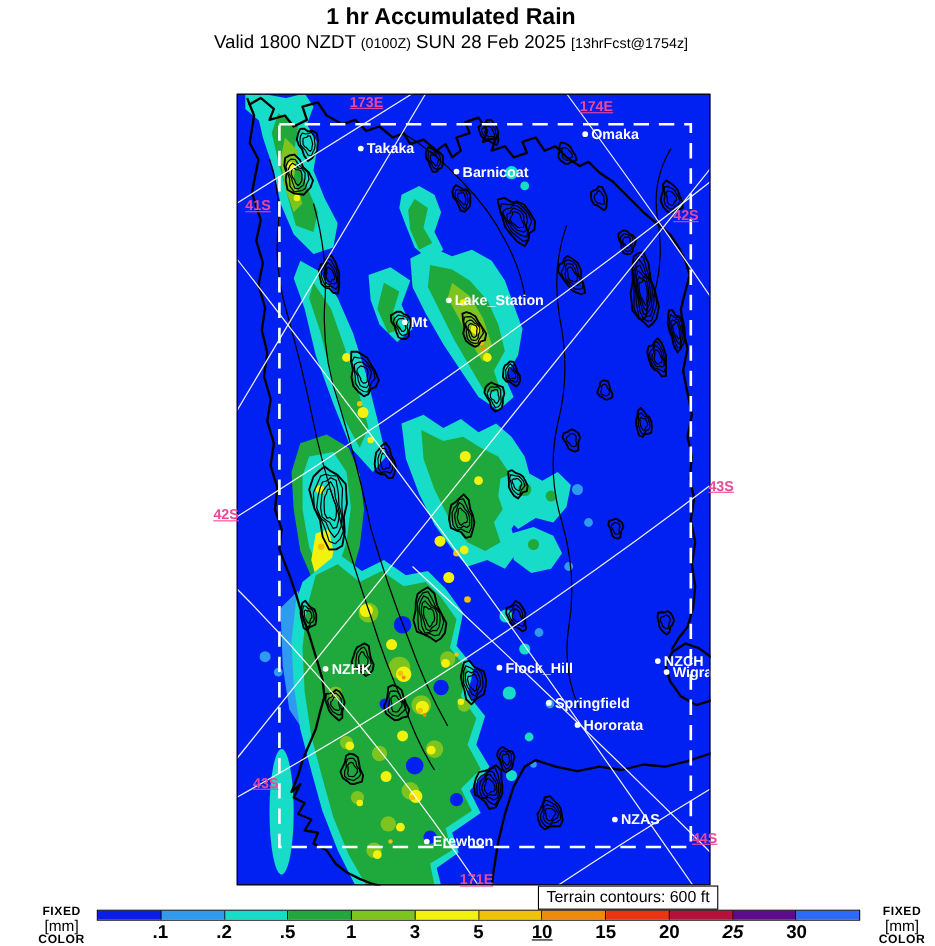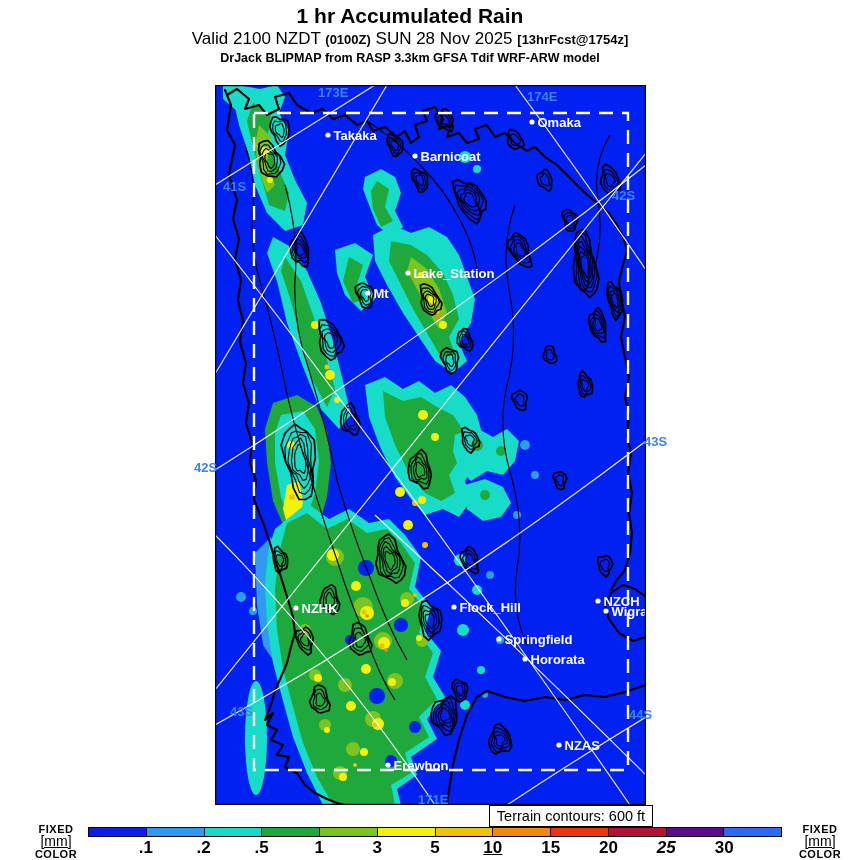--- a/index.html
+++ b/index.html
@@ -2,58 +2,57 @@
 <html><head>
 <meta charset="utf-8">
 <style>
   html,body{margin:0;padding:0;background:#fff;width:850px;height:860px;
     font-family:"Liberation Sans","DejaVu Sans",sans-serif;position:relative;overflow:hidden;}
   #stage{position:absolute;left:0;top:0;width:850px;height:800px;}
   
   #hdr{position:absolute;left:0;top:4px;width:820px;text-align:center;color:#000;}
   #hdr .t1{font-size:21px;font-weight:bold;line-height:24px;}
   #hdr .t2{font-size:17px;line-height:21px;}
-  #hdr .t2 .sm{font-size:13px;font-weight:bold;}
+  #hdr .t2 .sm{font-size:13px;}
   #hdr .t3{font-size:12.5px;font-weight:bold;line-height:16px;}
   
   #map-wrap{position:absolute;left:215px;top:85px;width:431px;height:720px;}
   svg{display:block;}
   .ctr{fill:none;stroke:#000;stroke-width:1.1;stroke-linejoin:round;}
   .ctr0{fill:none;stroke:#000;stroke-width:1.7;stroke-linejoin:round;}
   .coast{fill:none;stroke:#000;stroke-width:2.1;stroke-linejoin:round;stroke-linecap:round;}
   .grat{fill:none;stroke:#fff;stroke-width:1.1;opacity:.95;}
   .dashrect{fill:none;stroke:#fff;stroke-width:2.4;stroke-dasharray:14 9;}
   .f-lb{fill:#2E9BF0}.f-cy{fill:#17DCC8}.f-gr{fill:#1FA83C}.f-yg{fill:#7DC41E}
   .f-ye{fill:#F2F20C}.f-go{fill:#F0C20A}.f-or{fill:#F08A0A}.f-bg{fill:#0021F2}
   .plname{font:bold 13px "Liberation Sans",sans-serif;fill:#fff;}
   
-  .geolab{position:absolute;font:bold 13px "Liberation Sans",sans-serif;color:#3b82f6;white-space:nowrap;}
+  .geolab{position:absolute;font:bold 13px "Liberation Sans",sans-serif;color:#ec4899;white-space:nowrap;text-decoration:underline;}
   
   #cb-bar{position:absolute;left:88px;top:827px;width:694px;height:10px;display:flex;
     border:1px solid #000;box-sizing:border-box;}
   #cb-bar .seg{flex:1;border-right:1px solid #000;}
   #cb-bar .seg:last-child{border-right:none;}
   #cb-ticks{position:absolute;left:88px;top:838px;width:694px;height:20px;}
   #cb-ticks span{position:absolute;transform:translateX(-50%);font:bold 17px "Liberation Sans",sans-serif;color:#000;}
   .fixedblk{position:absolute;top:796px;width:60px;text-align:center;color:#000;line-height:11px;margin-top:27px;}
   .fixedblk .a{font:bold 11px "Liberation Sans",sans-serif;letter-spacing:.5px;}
-  .fixedblk .b{font:14px "Liberation Sans",sans-serif;line-height:13px;text-decoration:underline;}
+  .fixedblk .b{font:14px "Liberation Sans",sans-serif;line-height:13px;}
   .fixedblk .c{font:bold 11px "Liberation Sans",sans-serif;letter-spacing:.5px;}
   #terrain-note{position:absolute;left:489px;top:805px;width:162px;height:20px;border:1px solid #000;
     background:#fff;font:14.5px "Liberation Sans",sans-serif;text-align:center;line-height:20px;color:#000;}
 </style>
 </head>
 <body>
 
 <div id="stage">
 
   <div id="hdr">
     <div class="t1">1 hr Accumulated Rain</div>
-    <div class="t2"><span>Valid 2100 NZDT </span><span class="sm">(0100Z)</span><span> SUN 28 Nov 2025 </span><span class="sm">[13hrFcst@1754z]</span></div>
-    <div class="t3">DrJack BLIPMAP from RASP 3.3km GFSA Tdif WRF-ARW model</div>
+    <div class="t2"><span>Valid 1800 NZDT </span><span class="sm">(0100Z)</span><span> SUN 28 Feb 2025 </span><span class="sm">[13hrFcst@1754z]</span></div>
   </div>
 
   <div id="map-wrap">
     <svg id="mapsvg" width="431" height="720" viewBox="0 0 431 720">
 
       <rect x="0" y="0" width="431" height="720" class="f-bg"></rect>
 
       <g id="rain-layer">
 
         <polygon class="f-lb" points="40,468 56,452 64,482 58,516 68,548 60,578 48,560 42,520"></polygon>
@@ -371,21 +370,21 @@
   </div>
 
   <div id="geo-labels">
       <div class="geolab" style="left: 318px; top: 85px;">173E</div>
       <div class="geolab" style="left: 527px; top: 89px;">174E</div>
       <div class="geolab" style="left: 196px; top: 179px; margin-left: 27px;">41S</div>
       <div class="geolab" style="left: 612px; top: 188px;">42S</div>
       <div class="geolab" style="left: 194px; top: 460px;">42S</div>
       <div class="geolab" style="left: 644px; top: 434px;">43S</div>
       <div class="geolab" style="left: 230px; top: 704px;">43S</div>
-      <div class="geolab" style="left: 629px; top: 707px;">44S</div>
+      <div class="geolab" style="left: 629px; top: 754px;">44S</div>
       <div class="geolab" style="left: 418px; top: 792px;">171E</div>
       <div class="geolab" style="left: 604px; top: 791px; margin-top: 17px;">172E</div>
     </div>
 
   <div id="terrain-note">Terrain contours: 600 ft</div>
 
   <div class="fixedblk" style="left:26px;">
     <div class="a">FIXED</div>
     <div class="b">[mm]</div>
     <div class="c">COLOR</div>

